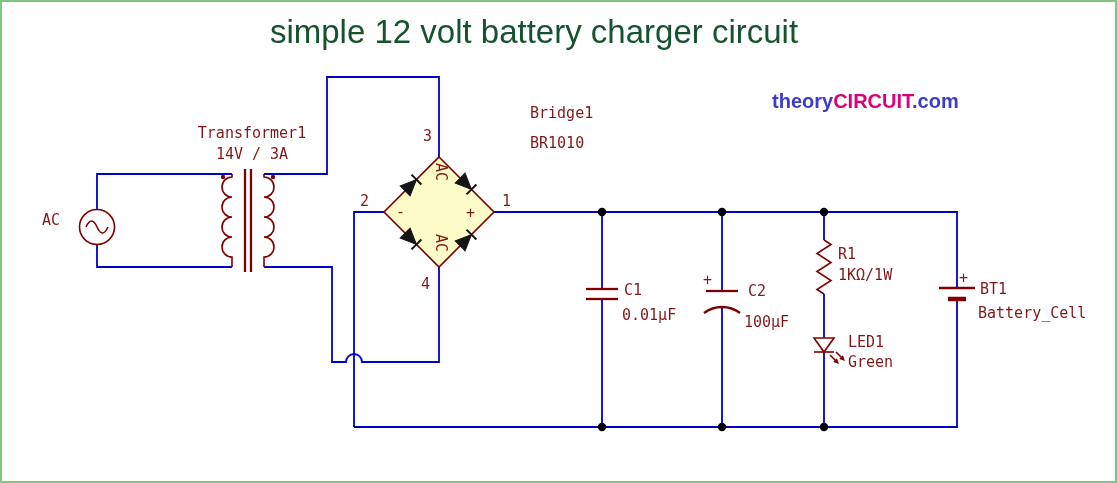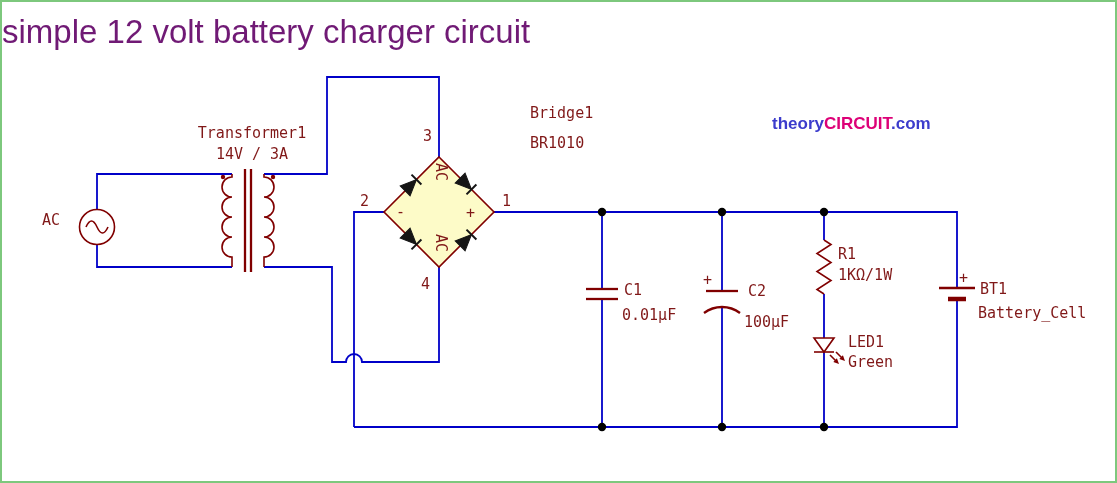--- a/index.html
+++ b/index.html
@@ -8,30 +8,30 @@
   .canvas {
     position:relative;
     width:1117px; height:483px;
     background:#ffffff;
     border:2px solid #7dc87d;
     overflow:hidden;
     font-family:"Liberation Sans", sans-serif;
   }
   .title {
     position:absolute; top:10px; left:0; width:1064px;
+    text-align:center;
     font-size:33px; line-height:1.2;
-    color:#701a75;
+    color:#14532d;
     font-family:"Liberation Sans", sans-serif;
   }
   .watermark {
     position:absolute; top:88px; left:770px;
-    font-size:17px; font-weight:bold;
+    font-size:20px; font-weight:bold;
     font-family:"Liberation Sans", sans-serif;
     white-space:nowrap;
-    margin-top:24px;
   }
   .wm-blue { color:#3c3ccc; }
   .wm-mag  { color:#dd0077; }
   svg.schematic { position:absolute; top:0; left:0; }
   svg text {
     font-family:"DejaVu Sans Mono", monospace;
     font-size:15px;
     fill:#801818;
   }
   .wire   { stroke:#0000c8; stroke-width:1.8; fill:none; }

